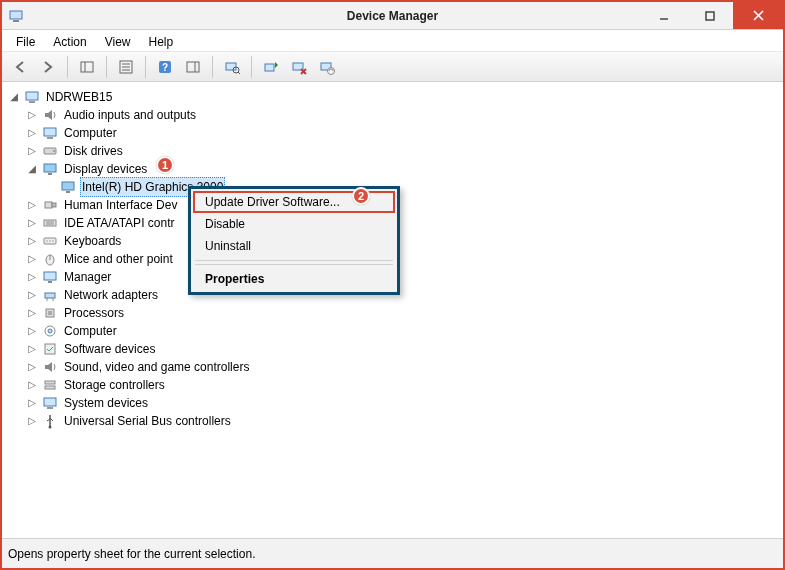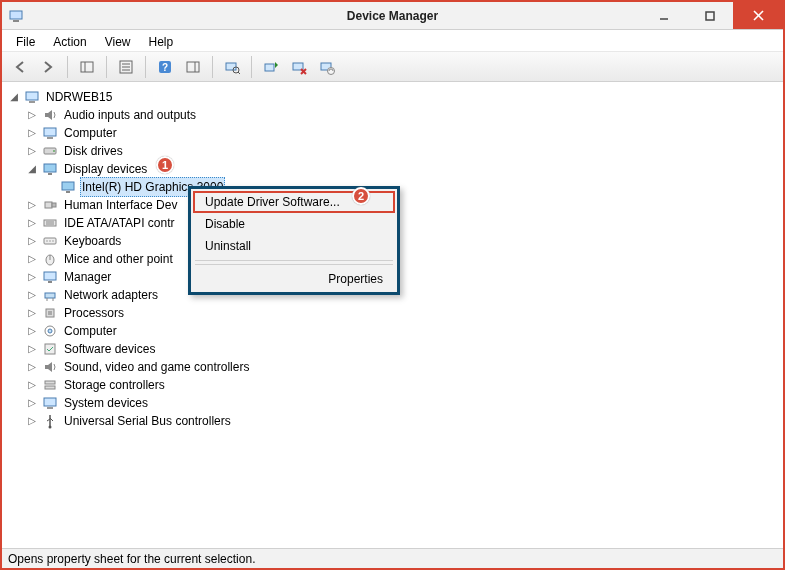--- a/index.html
+++ b/index.html
@@ -139,28 +139,28 @@
     border: 3px solid #0c4a6e;
     box-shadow: 3px 3px 6px rgba(0,0,0,.25);
     padding: 2px;
     z-index: 20;
   }
   .cm-item {
     padding: 4px 12px;
     font-size: 12px;
     cursor: default;
   }
-  .cm-item.bold { font-weight: normal; text-align: right; }
+  .cm-item.bold { font-weight: bold; }
   .cm-item.hl { border: 2px solid #d64532; padding: 2px 10px; }
   .cm-sep { height:1px; background:#cfcfcf; margin:3px 2px; }
 
   .statusbar {
     position:absolute;
     left:2px; right:2px; bottom:2px;
-    height:20px;
+    height:30px;
     background:#f2f2f2;
     border-top:1px solid #d0d0d0;
     font-size:12px;
     padding: 2px 6px;
     display:flex; align-items:center;
   }
   .hr-top { border-top:1px solid #d0d0d0; }
 </style>
 </head>
 <body>

